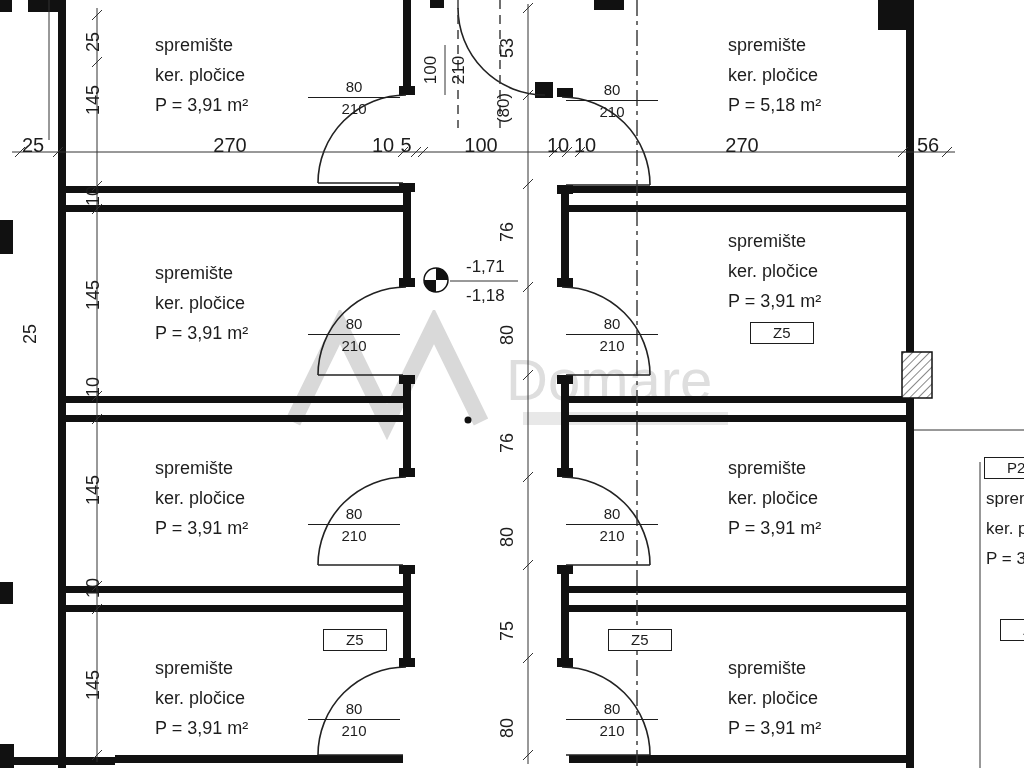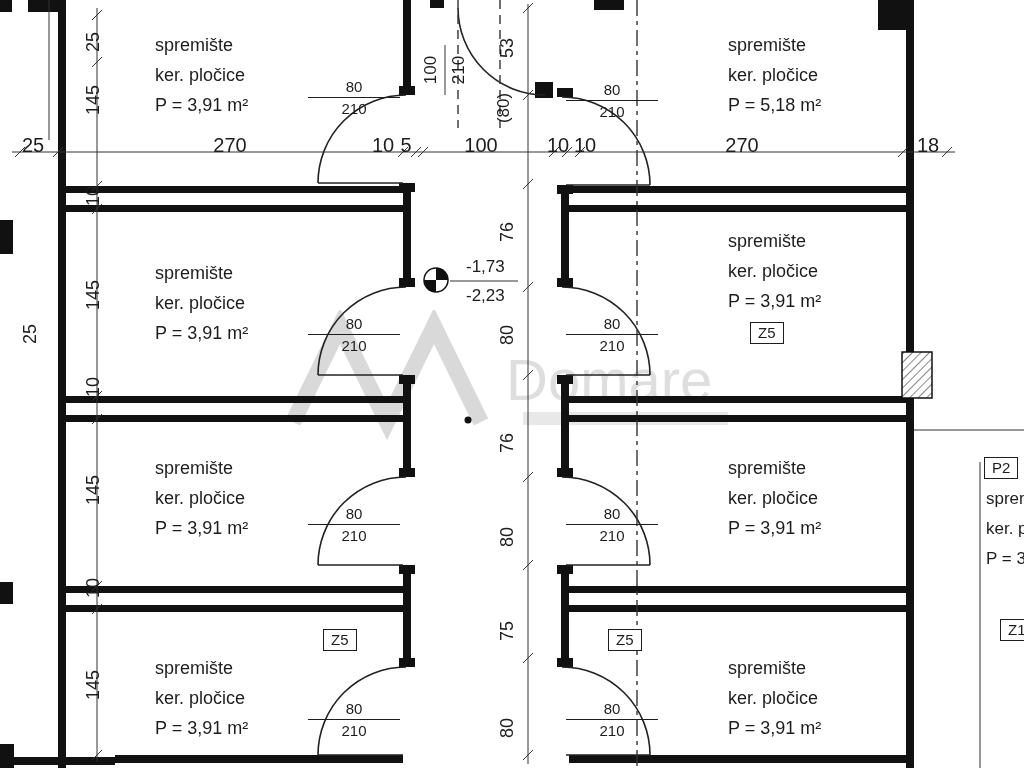--- a/index.html
+++ b/index.html
@@ -9,21 +9,21 @@
   .t{position:absolute;z-index:3;color:#1d1d1d;white-space:nowrap;
      font-family:"Liberation Sans",sans-serif;}
   .room{font-size:18px;line-height:30px;}
   .dim{font-size:20px;transform:translateX(-50%);}
   .rot{font-size:18px;transform:translate(-50%,-50%) rotate(-90deg);}
   .rot-sm{font-size:17px;transform:translate(-50%,-50%) rotate(-90deg);}
   .frac{position:absolute;z-index:3;display:flex;flex-direction:column;align-items:center;
         transform:translateX(-50%);font-size:15px;line-height:17px;color:#1d1d1d;}
   .frac .bar{width:92px;height:0;border-top:1.6px solid #1d1d1d;margin:2px 0;}
   .tag{position:absolute;z-index:3;border:1.6px solid #1d1d1d;background:#fff;
-       font-size:15px;line-height:18px;padding:1px 7px;color:#1d1d1d;}
+       font-size:15px;line-height:18px;padding:1px 22px;color:#1d1d1d;}
   .elev{font-size:17px;}
   .rpanel{font-size:17px;line-height:30px;}
   .watermark{position:absolute;left:278px;top:310px;z-index:1;}
 </style>
 </head>
 <body>
 
 <div id="canvas">
 
   <div class="watermark">
@@ -252,21 +252,21 @@
   </div>
 
   <div class="t dim" style="left:33px;top:134px">25</div>
   <div class="t dim" style="left:230px;top:134px">270</div>
   <div class="t dim" style="left:383px;top:134px">10</div>
   <div class="t dim" style="left:406px;top:134px">5</div>
   <div class="t dim" style="left:481px;top:134px">100</div>
   <div class="t dim" style="left:558px;top:134px">10</div>
   <div class="t dim" style="left:585px;top:134px">10</div>
   <div class="t dim" style="left:742px;top:134px">270</div>
-  <div class="t dim" style="left:928px;top:134px">18</div>
+  <div class="t dim" style="left:928px;top:134px">56</div>
 
   <div class="t rot" style="left:93px;top:42px">25</div>
   <div class="t rot" style="left:93px;top:100px">145</div>
   <div class="t rot" style="left:93px;top:196px">10</div>
   <div class="t rot" style="left:93px;top:295px">145</div>
   <div class="t rot" style="left:93px;top:387px">10</div>
   <div class="t rot" style="left:93px;top:490px">145</div>
   <div class="t rot" style="left:93px;top:588px">10</div>
   <div class="t rot" style="left:93px;top:685px">145</div>
   <div class="t rot" style="left:30px;top:334px">25</div>
@@ -276,22 +276,22 @@
   <div class="t rot" style="left:507px;top:335px">80</div>
   <div class="t rot" style="left:507px;top:443px">76</div>
   <div class="t rot" style="left:507px;top:537px">80</div>
   <div class="t rot" style="left:507px;top:631px">75</div>
   <div class="t rot" style="left:507px;top:728px">80</div>
 
   <div class="t rot-sm" style="left:431px;top:70px">100</div>
   <div class="t rot-sm" style="left:459px;top:70px">210</div>
   <div class="t rot-sm" style="left:504px;top:108px">(80)</div>
 
-  <div class="t elev" style="left:466px;top:257px">-1,73</div>
-  <div class="t elev" style="left:466px;top:286px">-2,23</div>
+  <div class="t elev" style="left:466px;top:257px">-1,71</div>
+  <div class="t elev" style="left:466px;top:286px">-1,18</div>
 
   <div class="tag" style="left:750px;top:322px">Z5</div>
   <div class="tag" style="left:323px;top:629px">Z5</div>
   <div class="tag" style="left:608px;top:629px">Z5</div>
   <div class="tag" style="left:984px;top:457px">P2</div>
   <div class="tag" style="left:1000px;top:619px">Z1</div>
 
   <div class="t rpanel" style="left:986px;top:484px">spremište</div>
   <div class="t rpanel" style="left:986px;top:514px">ker. pločice</div>
   <div class="t rpanel" style="left:986px;top:544px">P = 3,91 m²</div>

